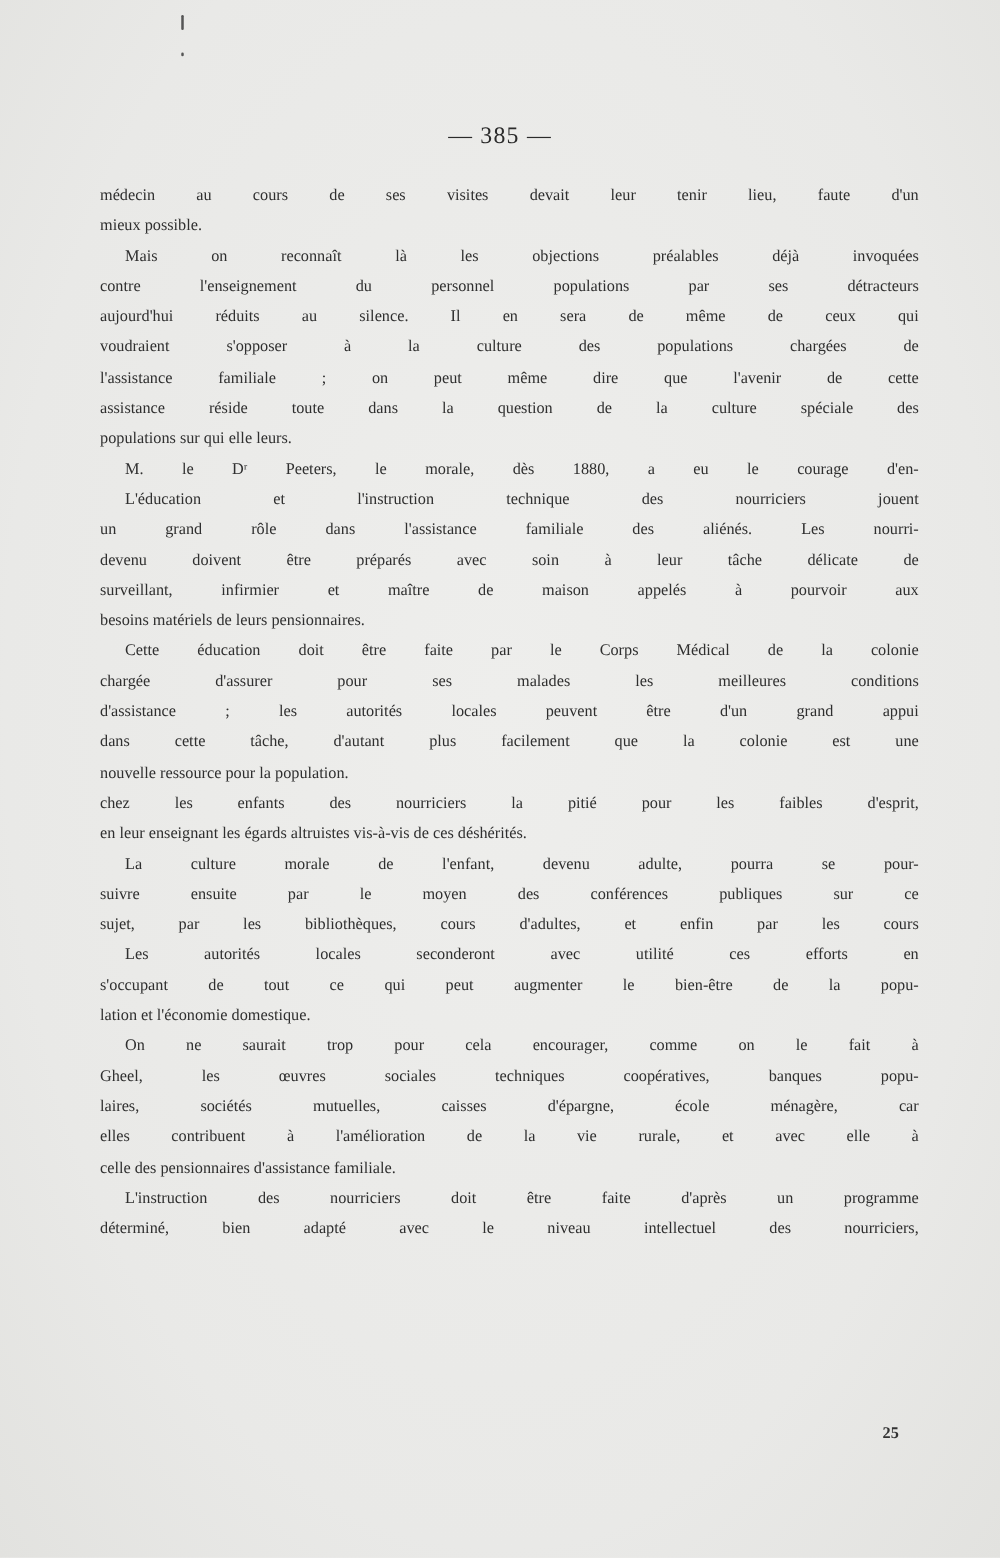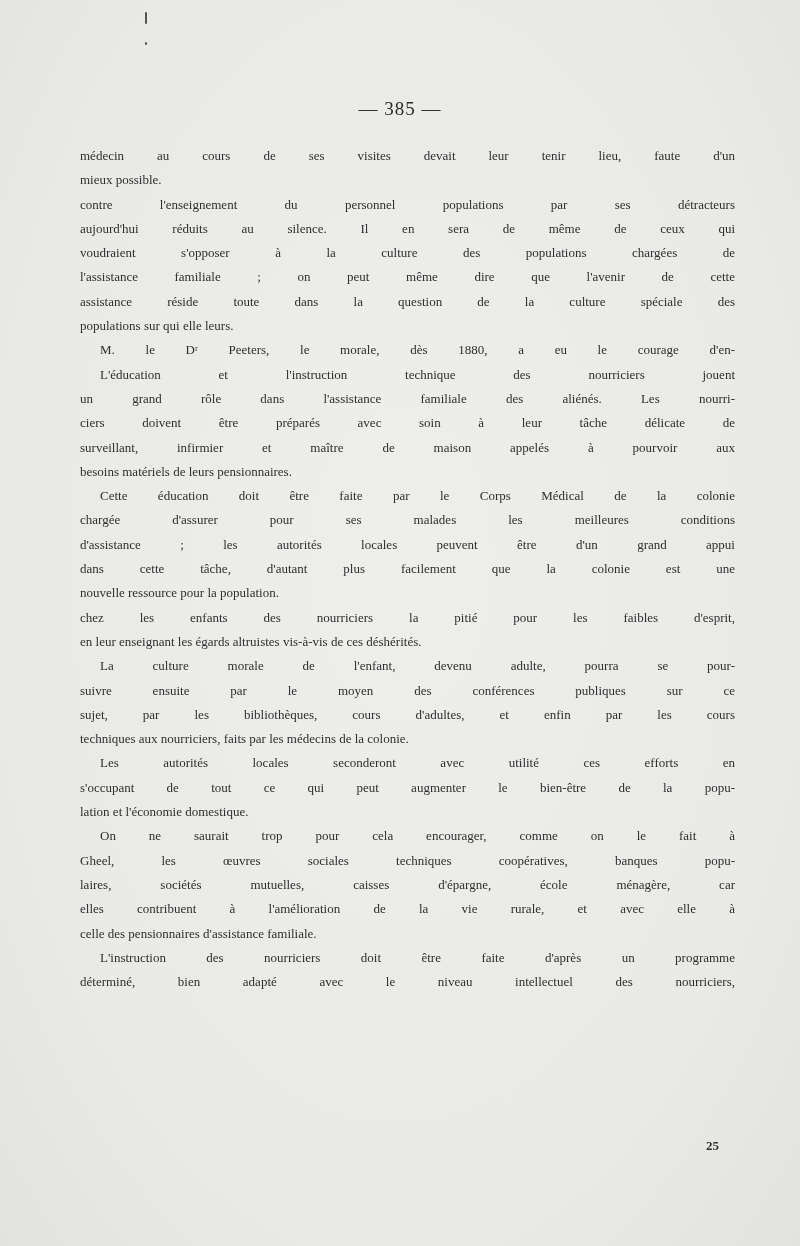--- a/index.html
+++ b/index.html
@@ -50,43 +50,43 @@
 
 <div class="page">
   <div class="speck" style="left:145px;top:12px;width:2px;height:12px;"></div>
   <div class="speck" style="left:145px;top:42px;width:2px;height:3px;"></div>
 
   <div class="folio">— 385 —</div>
 
   <div class="text" id="body-text">
       <span class="line">médecin au cours de ses visites devait leur tenir lieu, faute d'un</span>
       <span class="line last">mieux possible.</span>
+      <span class="line indent">Mais on reconnaît là les objections préalables déjà invoquées</span>
       <span class="line">contre l'enseignement du personnel populations par ses détracteurs</span>
       <span class="line">aujourd'hui réduits au silence. Il en sera de même de ceux qui</span>
       <span class="line">voudraient s'opposer à la culture des populations chargées de</span>
       <span class="line">l'assistance familiale ; on peut même dire que l'avenir de cette</span>
       <span class="line">assistance réside toute dans la question de la culture spéciale des</span>
       <span class="line last">populations sur qui elle leurs.</span>
       <span class="line indent">M. le Dʳ Peeters, le morale, dès 1880, a eu le courage d'en-</span>
       <span class="line indent">L'éducation et l'instruction technique des nourriciers jouent</span>
       <span class="line">un grand rôle dans l'assistance familiale des aliénés. Les nourri-</span>
-      <span class="line">ciers doivent être préparés avec soin à leur tâche délicate de</span>
+      <span class="line">devenu doivent être préparés avec soin à leur tâche délicate de</span>
       <span class="line">surveillant, infirmier et maître de maison appelés à pourvoir aux</span>
       <span class="line last">besoins matériels de leurs pensionnaires.</span>
       <span class="line indent">Cette éducation doit être faite par le Corps Médical de la colonie</span>
       <span class="line">chargée d'assurer pour ses malades les meilleures conditions</span>
       <span class="line">d'assistance ; les autorités locales peuvent être d'un grand appui</span>
       <span class="line">dans cette tâche, d'autant plus facilement que la colonie est une</span>
       <span class="line last">nouvelle ressource pour la population.</span>
       <span class="line">chez les enfants des nourriciers la pitié pour les faibles d'esprit,</span>
       <span class="line last">en leur enseignant les égards altruistes vis-à-vis de ces déshérités.</span>
       <span class="line indent">La culture morale de l'enfant, devenu adulte, pourra se pour-</span>
       <span class="line">suivre ensuite par le moyen des conférences publiques sur ce</span>
       <span class="line">sujet, par les bibliothèques, cours d'adultes, et enfin par les cours</span>
-      <span class="line last">techniques aux nourriciers, faits par les médecins de la colonie.</span>
       <span class="line indent">Les autorités locales seconderont avec utilité ces efforts en</span>
       <span class="line">s'occupant de tout ce qui peut augmenter le bien-être de la popu-</span>
       <span class="line last">lation et l'économie domestique.</span>
       <span class="line indent">On ne saurait trop pour cela encourager, comme on le fait à</span>
       <span class="line">Gheel, les œuvres sociales techniques coopératives, banques popu-</span>
       <span class="line">laires, sociétés mutuelles, caisses d'épargne, école ménagère, car</span>
       <span class="line">elles contribuent à l'amélioration de la vie rurale, et avec elle à</span>
       <span class="line last">celle des pensionnaires d'assistance familiale.</span>
       <span class="line indent">L'instruction des nourriciers doit être faite d'après un programme</span>
       <span class="line">déterminé, bien adapté avec le niveau intellectuel des nourriciers,</span>

